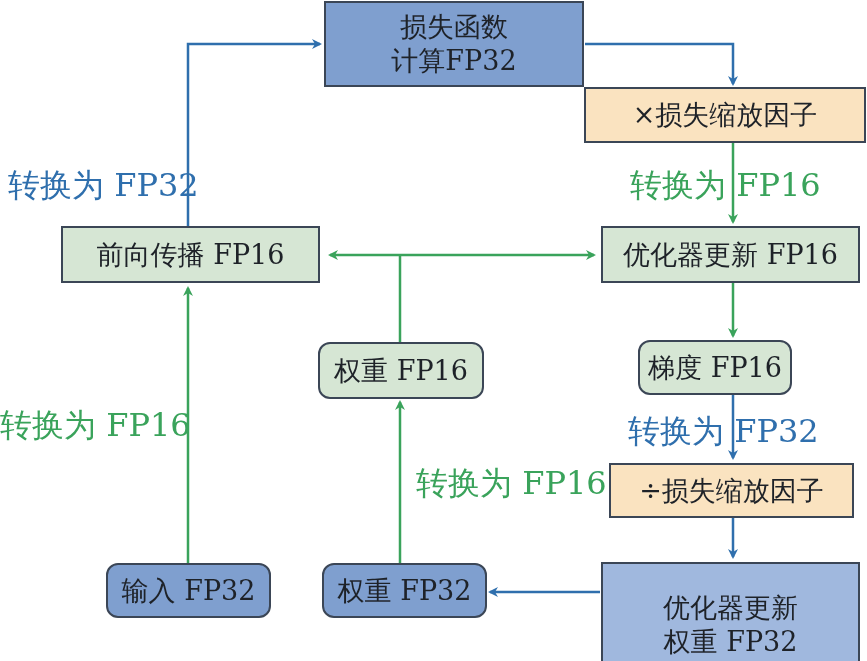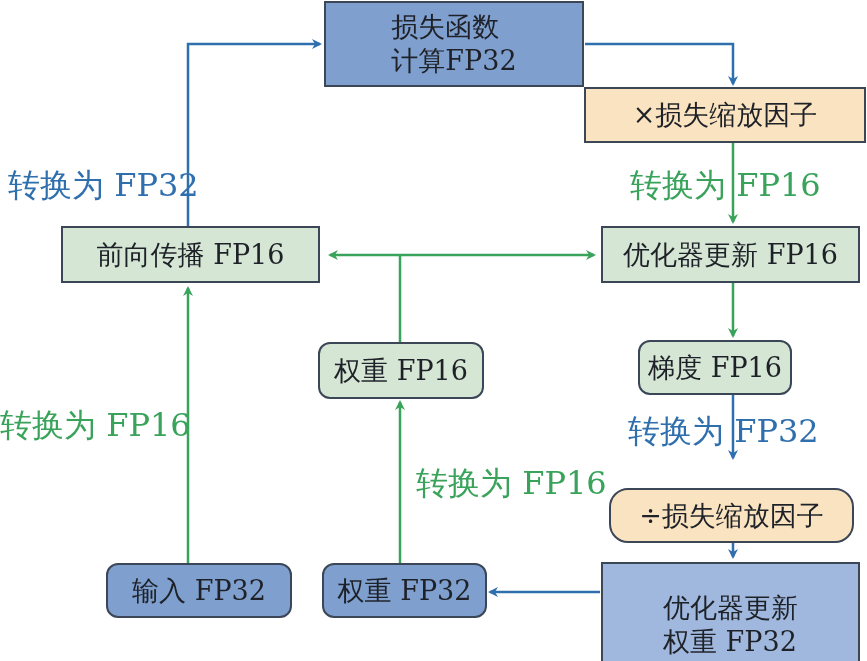--- a/index.html
+++ b/index.html
@@ -1,20 +1,20 @@
 <!DOCTYPE html>
 <html><head>
 <meta charset="utf-8">
 <style>
   html, body { margin: 0; padding: 0; background: #ffffff; }
   body { width: 867px; height: 661px; position: relative; overflow: hidden;
          font-family: "DejaVu Serif", "Liberation Serif", serif; }
   svg.edges { position: absolute; left: 0; top: 0; width: 867px; height: 661px; }
   .node { position: absolute; box-sizing: border-box; border: 2px solid #3b4656;
-          display: flex; align-items: center; justify-content: center; 
+          display: flex; align-items: center; justify-content: center; text-align: center;
           color: #1e2228; font-size: 27px; line-height: 1.25; white-space: pre-line; }
   .fp32 { background: #7f9fcf; }
   .fp32-light { background: #a0b8de; }
   .fp16 { background: #d6e6d4; }
   .scale { background: #fae3c0; }
   .rounded { border-radius: 12px; }
   .label { position: absolute; font-size: 32px; white-space: nowrap; background: transparent; }
   .lbl-blue { color: #2f6fad; }
   .lbl-green { color: #3aa35b; }
 </style>
@@ -62,23 +62,23 @@
 <div class="node scale" style="left:584px; top:87px; width:282px; height:56px;">×损失缩放因子</div>
 
 <div class="node fp16" style="left:61px; top:226px; width:259px; height:57px;">前向传播 FP16</div>
 
 <div class="node fp16" style="left:601px; top:226px; width:259px; height:57px;">优化器更新 FP16</div>
 
 <div class="node fp16 rounded" style="left:318px; top:342px; width:166px; height:57px;">权重 FP16</div>
 
 <div class="node fp16 rounded" style="left:638px; top:340px; width:154px; height:55px;">梯度 FP16</div>
 
-<div class="node scale" style="left:609px; top:488px; width:245px; height:55px;border-radius:19px;">÷损失缩放因子</div>
+<div class="node scale" style="left:609px; top:463px; width:245px; height:55px;">÷损失缩放因子</div>
 
-<div class="node fp32 rounded" style="left:106px; top:563px; width:186px; height:55px;">输入 FP32</div>
+<div class="node fp32 rounded" style="left:106px; top:563px; width:165px; height:55px;">输入 FP32</div>
 
 <div class="node fp32 rounded" style="left:322px; top:563px; width:165px; height:55px;">权重 FP32</div>
 
 <div class="node fp32-light" style="left:601px; top:562px; width:259px; height:125px;">优化器更新
 权重 FP32</div>
 
 <div class="label lbl-blue" style="left:8px; top:164px;">转换为 FP32</div>
 
 <div class="label lbl-green" style="left:630px; top:164px;">转换为 FP16</div>
 

